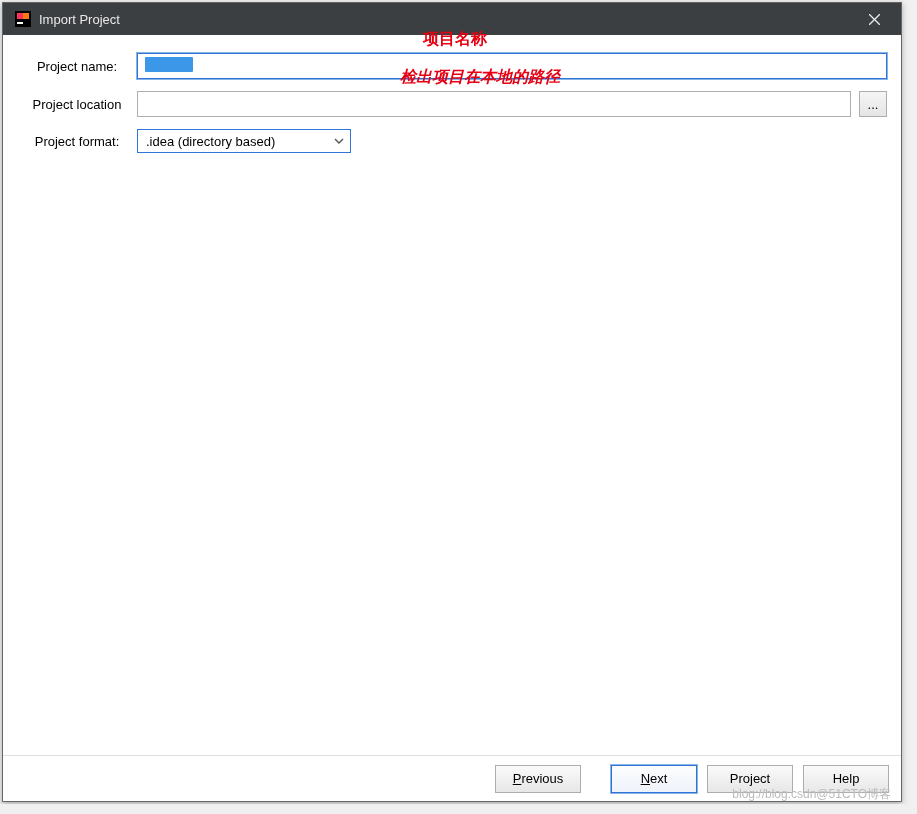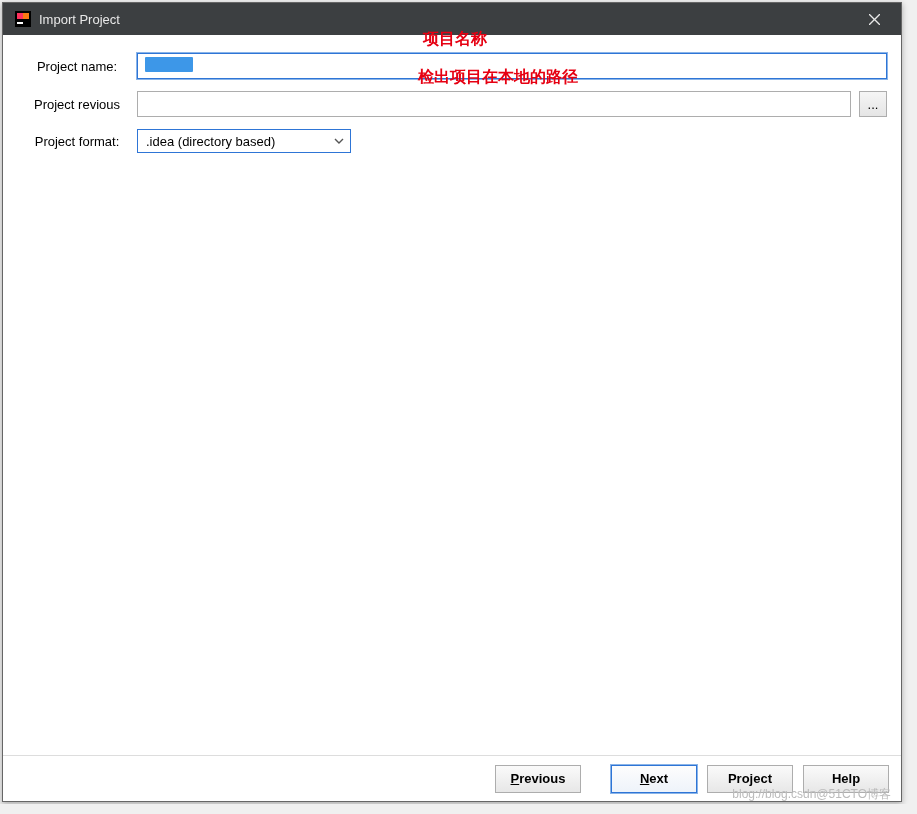--- a/index.html
+++ b/index.html
@@ -52,21 +52,21 @@
     position:absolute; color:#e60012; font-weight:bold; font-size:16px;
     font-family:"Microsoft YaHei","SimSun",sans-serif; pointer-events:none;
   }
   .button-bar {
     height:46px; border-top:1px solid #ddd; display:flex; align-items:center;
     justify-content:flex-end; padding:0 12px; gap:10px; background:#fff;
   }
   .btn {
     min-width:86px; height:28px; border:1px solid #adadad;
     background:linear-gradient(#fafafa,#e7e7e7); font-size:13px; font-family:inherit;
-    cursor:pointer; padding:0 10px;font-weight:bold;
+    cursor:pointer; padding:0 10px;
   }
   .btn.primary {
     border:1px solid #2e75d6; box-shadow:0 0 0 1px #8ab4e8;
     background:linear-gradient(#fdfdfd,#eef3fa);
     margin-left:20px;
   }
   .btn .ul { text-decoration:underline; }
   .watermark {
     position:absolute; right:10px; bottom:-2px; font-size:12px; color:#bbb;
     font-family:Arial,sans-serif; pointer-events:none;
@@ -100,37 +100,37 @@
 
     <div class="form-row">
       <div class="form-label">Project name:</div>
       <div style="flex:1; position:relative;">
         <input class="text-input name-input focused" style="width: 100%;" value="">
         <div class="redacted"></div>
       </div>
     </div>
 
     <div class="form-row">
-      <div class="form-label">Project revious</div>
+      <div class="form-label">Project location</div>
       <input class="text-input location-input" value="" style="">
       <button class="browse-btn">...</button>
     </div>
 
     <div class="form-row" style="margin-bottom:0;">
       <div class="form-label">Project format:</div>
       <div class="combo">
         <span class="combo-text">.idea (directory based)</span>
         <svg class="chev" viewBox="0 0 10 10">
           <path d="M1 3 L5 7 L9 3" fill="none" stroke="#555" stroke-width="1.4"></path>
         </svg>
       </div>
     </div>
 
     <div class="annotation" style="left:420px; top:-6px;">项目名称</div>
-    <div class="annotation" style="left:415px; top:32px;">检出项目在本地的路径</div>
+    <div class="annotation" style="left:397px; top:32px;font-style:italic;">检出项目在本地的路径</div>
 
   </div>
 
   <div class="button-bar">
     <button class="btn"><span class="ul">P</span><span>revious</span></button>
     <button class="btn primary"><span class="ul">N</span><span>ext</span></button>
     <button class="btn">Project</button>
     <button class="btn">Help</button>
   </div>
 

